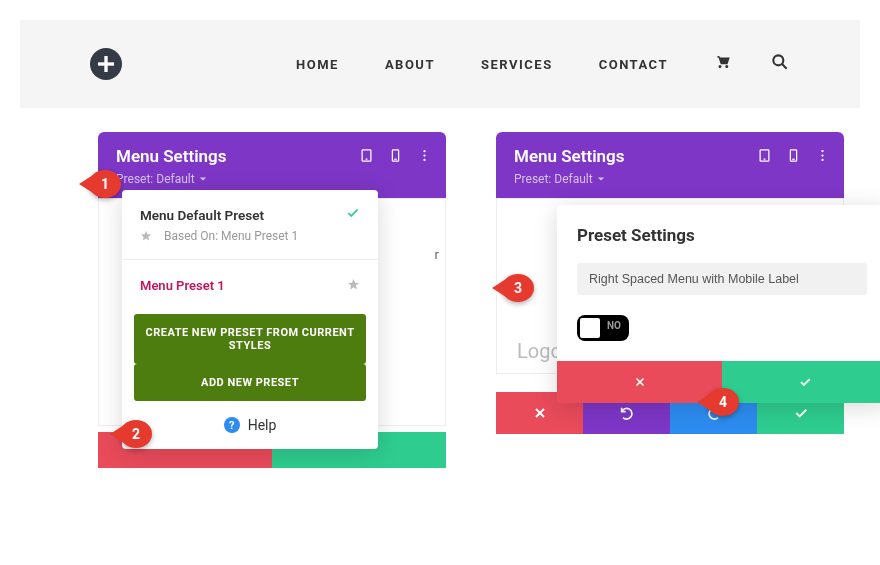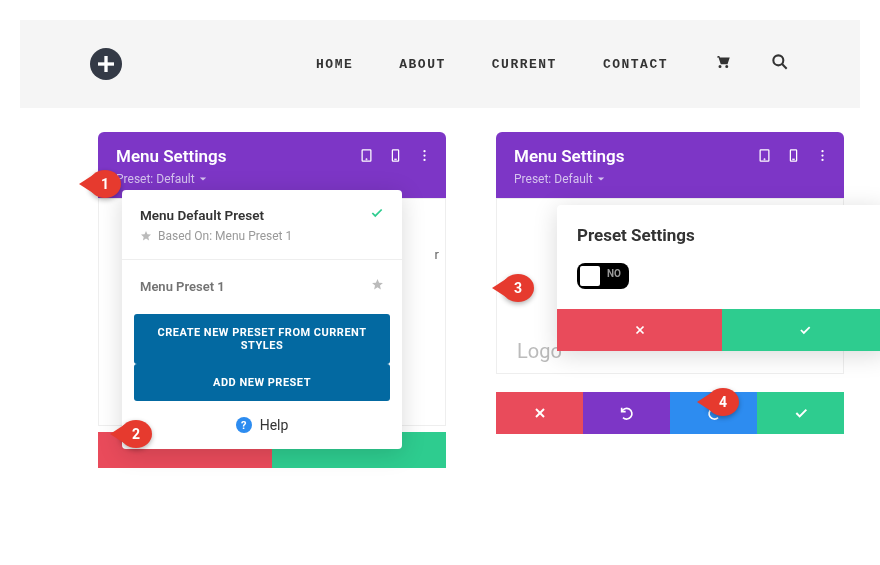--- a/index.html
+++ b/index.html
@@ -1,47 +1,47 @@
 <!DOCTYPE html>
 <html><head>
 <meta charset="utf-8">
 <style>
 * { box-sizing: border-box; margin: 0; padding: 0; }
 body { font-family: -apple-system, BlinkMacSystemFont, "Segoe UI", Roboto, sans-serif; background: #fff; width: 880px; height: 565px; position: relative; }
 
-.topbar { background: #f5f5f5; margin: 20px 20px 0 20px; height: 88px; display: flex; align-items: center; padding: 0 70px 0 70px; font-family: Liberation Mono, monospace; }
+.topbar { background: #f5f5f5; margin: 20px 20px 0 20px; height: 88px; display: flex; align-items: center; padding: 0 70px 0 70px; }
 .add-btn { width: 32px; height: 32px; border-radius: 50%; background: #343a46; color: #fff; display: flex; align-items: center; justify-content: center; font-size: 18px; cursor: pointer; }
 .nav { margin-left: auto; display: flex; align-items: center; gap: 46px; }
 .nav-link { font-size: 13px; font-weight: 700; letter-spacing: 1.5px; color: #333; cursor: pointer; }
 .cart-icon svg { width: 18px; height: 18px; }
 .search-icon svg { width: 20px; height: 20px; }
 .search-icon { margin-left: -8px; }
 
 .panels { display: flex; gap: 50px; padding: 24px 4px 0 98px; align-items: flex-start; }
 
 .panel { width: 348px; position: relative; }
 .panel-header { background: #7d3ac1; background: #7b2fbf; color: #fff; padding: 14px 18px 12px 18px; border-radius: 6px 6px 0 0; position: relative; }
 .panel-header { background: #7d36c6; }
 .panel-title { font-size: 17px; font-weight: 600; }
 .panel-sub { font-size: 12px; color: #d5c3ee; margin-top: 6px; display: flex; align-items: center; gap: 4px; }
 .panel-sub svg { width: 8px; height: 8px; }
 .hdr-icons { position: absolute; right: 14px; top: 16px; display: flex; gap: 14px; align-items: center; }
 .hdr-icons span { cursor: pointer; display: flex; }
 .hdr-icons svg { width: 15px; height: 15px; }
 
-.dropdown { position: absolute; top: 58px; left: 24px; width: 280px; background: #fff; border-radius: 4px; box-shadow: 0 4px 24px rgba(0,0,0,0.15); z-index: 5; padding-bottom: 6px; }
+.dropdown { position: absolute; top: 58px; left: 24px; width: 256px; background: #fff; border-radius: 4px; box-shadow: 0 4px 24px rgba(0,0,0,0.15); z-index: 5; padding-bottom: 6px; }
 .dd-current { padding: 16px 18px 12px 18px; }
 .dd-name { font-size: 13.5px; font-weight: 600; color: #333; display: flex; align-items: center; justify-content: space-between; }
 .dd-check svg { width: 14px; height: 14px; }
-.dd-based { font-size: 12px; color: #999; margin-top: 6px; display: flex; align-items: center; gap: 6px; }
+.dd-based { font-size: 12px; color: #999; margin-top: 6px; display: flex; align-items: center; gap: 12px; }
 .dd-based svg { width: 12px; height: 12px; }
 .dd-sep { height: 1px; background: #eee; margin: 4px 0 8px 0; }
-.dd-item { padding: 10px 18px; font-size: 13px; color: #737373; font-weight: 600; display: flex; justify-content: space-between; align-items: center; cursor: pointer; }
+.dd-item { padding: 10px 18px; font-size: 13px; color: #be185d; font-weight: 600; display: flex; justify-content: space-between; cursor: pointer; }
 .dd-item .star svg { width: 13px; height: 13px; }
-.dd-btn { margin: 10px 12px 0 12px; background: #0369a1; color: #fff; font-size: 11px; font-weight: 700; letter-spacing: 0.5px; text-align: center; padding: 12px 8px; border-radius: 3px; cursor: pointer; }
+.dd-btn { margin: 10px 12px 0 12px; background: #4d7c0f; color: #fff; font-size: 11px; font-weight: 700; letter-spacing: 0.5px; text-align: center; padding: 12px 8px; border-radius: 3px; cursor: pointer; }
 .dd-btn + .dd-btn { margin-top: 0; }
 .dd-help { text-align: center; padding: 16px 0 10px 0; font-size: 14px; color: #333; display: flex; align-items: center; justify-content: center; gap: 8px; cursor: pointer; }
 .dd-help .q { width: 16px; height: 16px; border-radius: 50%; background: #2d8cf0; color: #fff; font-size: 11px; font-weight: 700; display: flex; align-items: center; justify-content: center; }
 
 .panel-body-peek { background: #fff; border: 1px solid #eee; height: 228px; margin-top: 0; position: relative; }
 .peek-r { position: absolute; right: 6px; top: 48px; font-size: 13px; color: #666; }
 
 .bottom-strip { display: flex; height: 36px; margin-top: 6px; }
 .strip-red { background: #e94b5b; flex: 1; }
 .strip-green { background: #2ecc8f; flex: 1; }
@@ -85,21 +85,21 @@
 <div class="topbar">
   <div class="add-btn">
     <svg viewBox="0 0 24 24" fill="none" stroke="#fff" stroke-width="2.5">
         <line x1="12" y1="6" x2="12" y2="18"></line>
         <line x1="6" y1="12" x2="18" y2="12"></line>
       </svg>
   </div>
   <div class="nav">
     <span class="nav-link">HOME</span>
     <span class="nav-link">ABOUT</span>
-    <span class="nav-link">CURRENT</span>
+    <span class="nav-link">SERVICES</span>
     <span class="nav-link">CONTACT</span>
     <span class="cart-icon">
       <svg viewBox="0 0 24 24" fill="#333">
           <path d="M7 4h-2l-1 2h2l3 9h9l3-9h-13zM8 20a2 2 0 100-4 2 2 0 000 4zm9 0a2 2 0 100-4 2 2 0 000 4z"></path>
         </svg>
     </span>
     <span class="search-icon">
       <svg viewBox="0 0 24 24" fill="none" stroke="#333" stroke-width="2.5">
           <circle cx="10" cy="10" r="6"></circle>
           <line x1="20" y1="20" x2="14.5" y2="14.5"></line>
@@ -211,20 +211,21 @@
           </span>
       </div>
     </div>
     <div class="behind2">
       <span class="peek-r" style="top:42px">r</span>
       <div class="logo-text">Logo</div>
     </div>
 
     <div class="popup">
       <div class="popup-title">Preset Settings</div>
+      <input class="popup-input" value="Right Spaced Menu with Mobile Label" style="">
       <div class="toggle">
         <div class="toggle-box">
           <div class="toggle-knob"></div>
           <span class="toggle-label">NO</span>
         </div>
       </div>
       <div class="popup-actions">
         <div class="pa-red">
           <svg viewBox="0 0 24 24" fill="none" stroke="#fff" stroke-width="3">
               <line x1="6" y1="6" x2="18" y2="18"></line>

